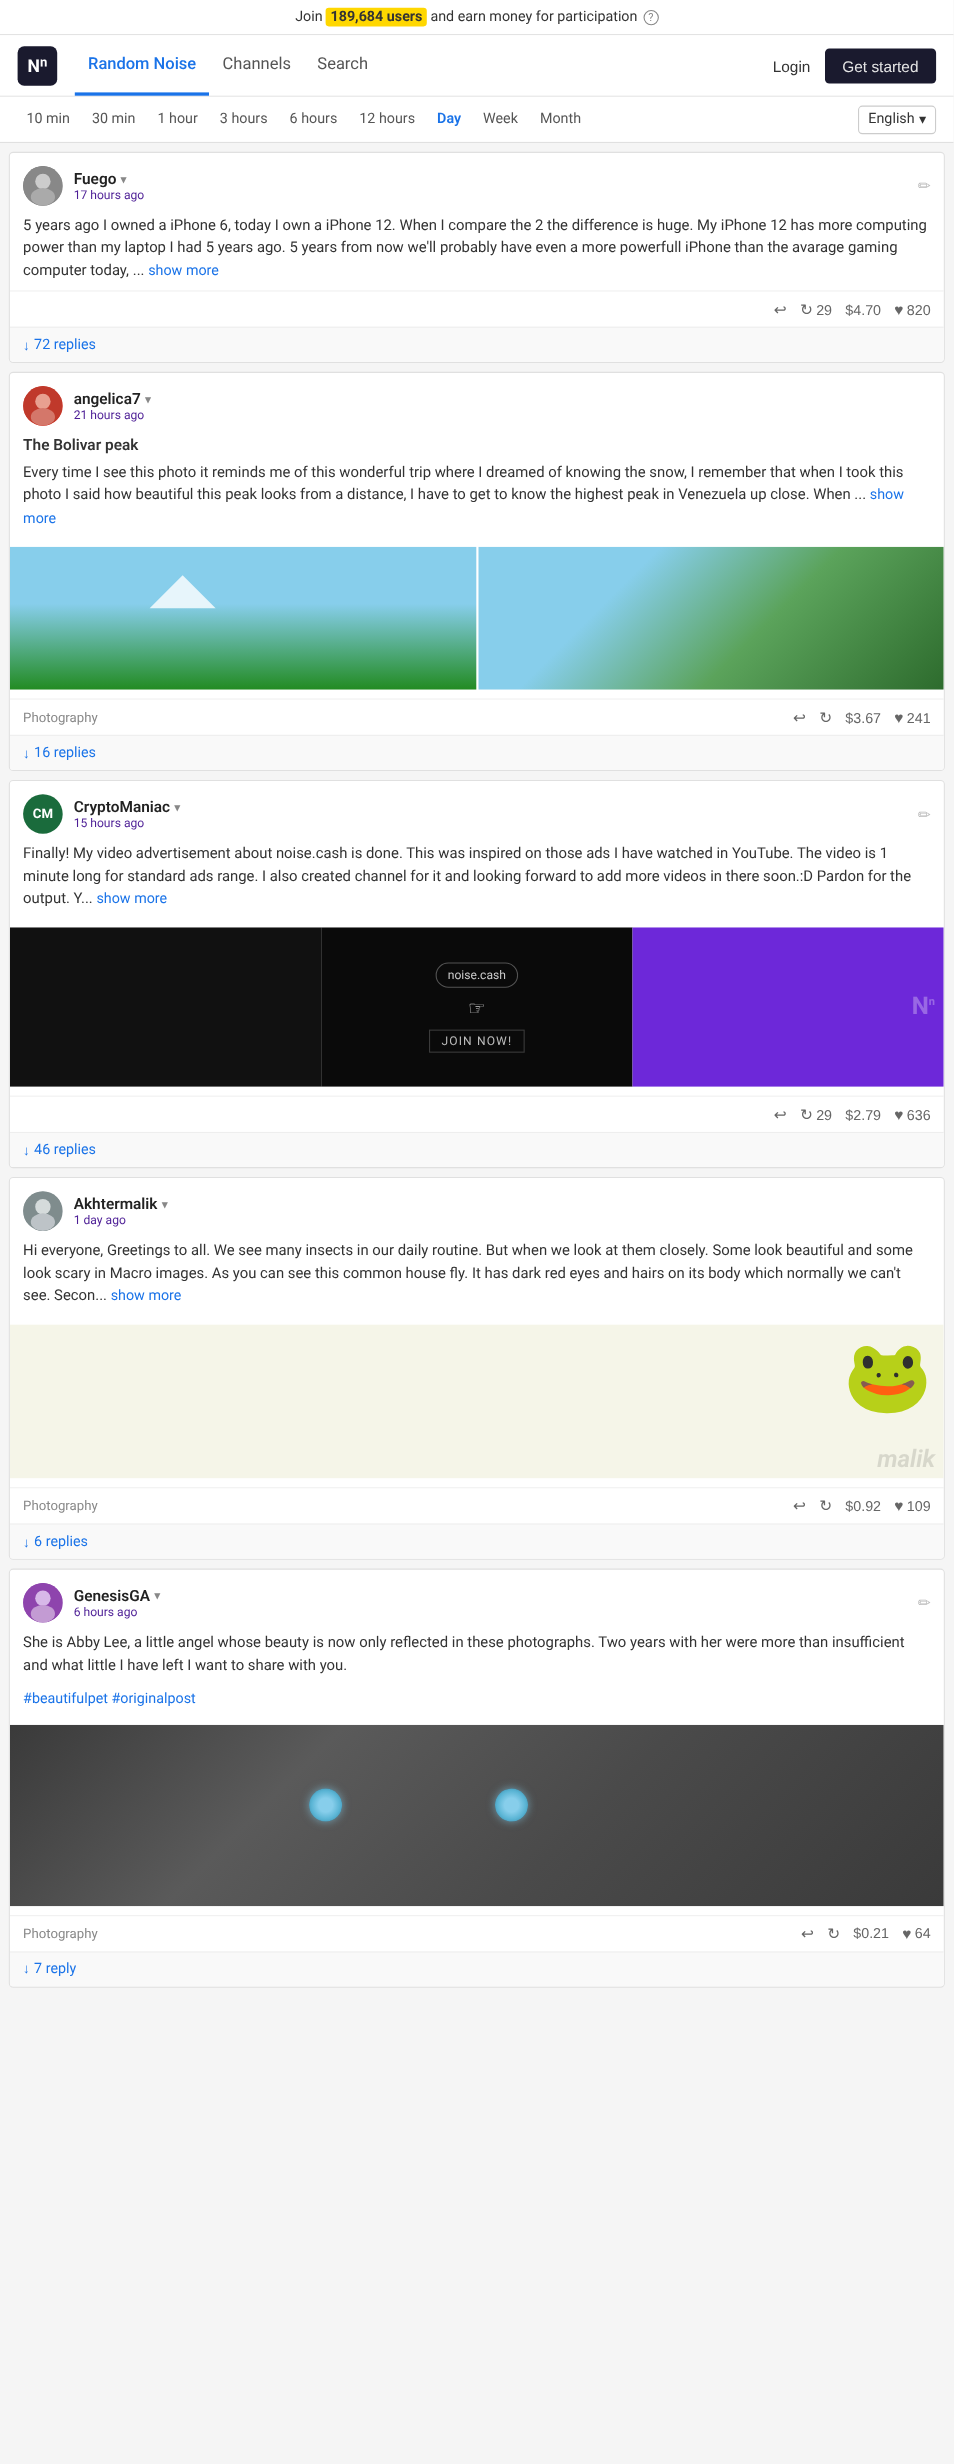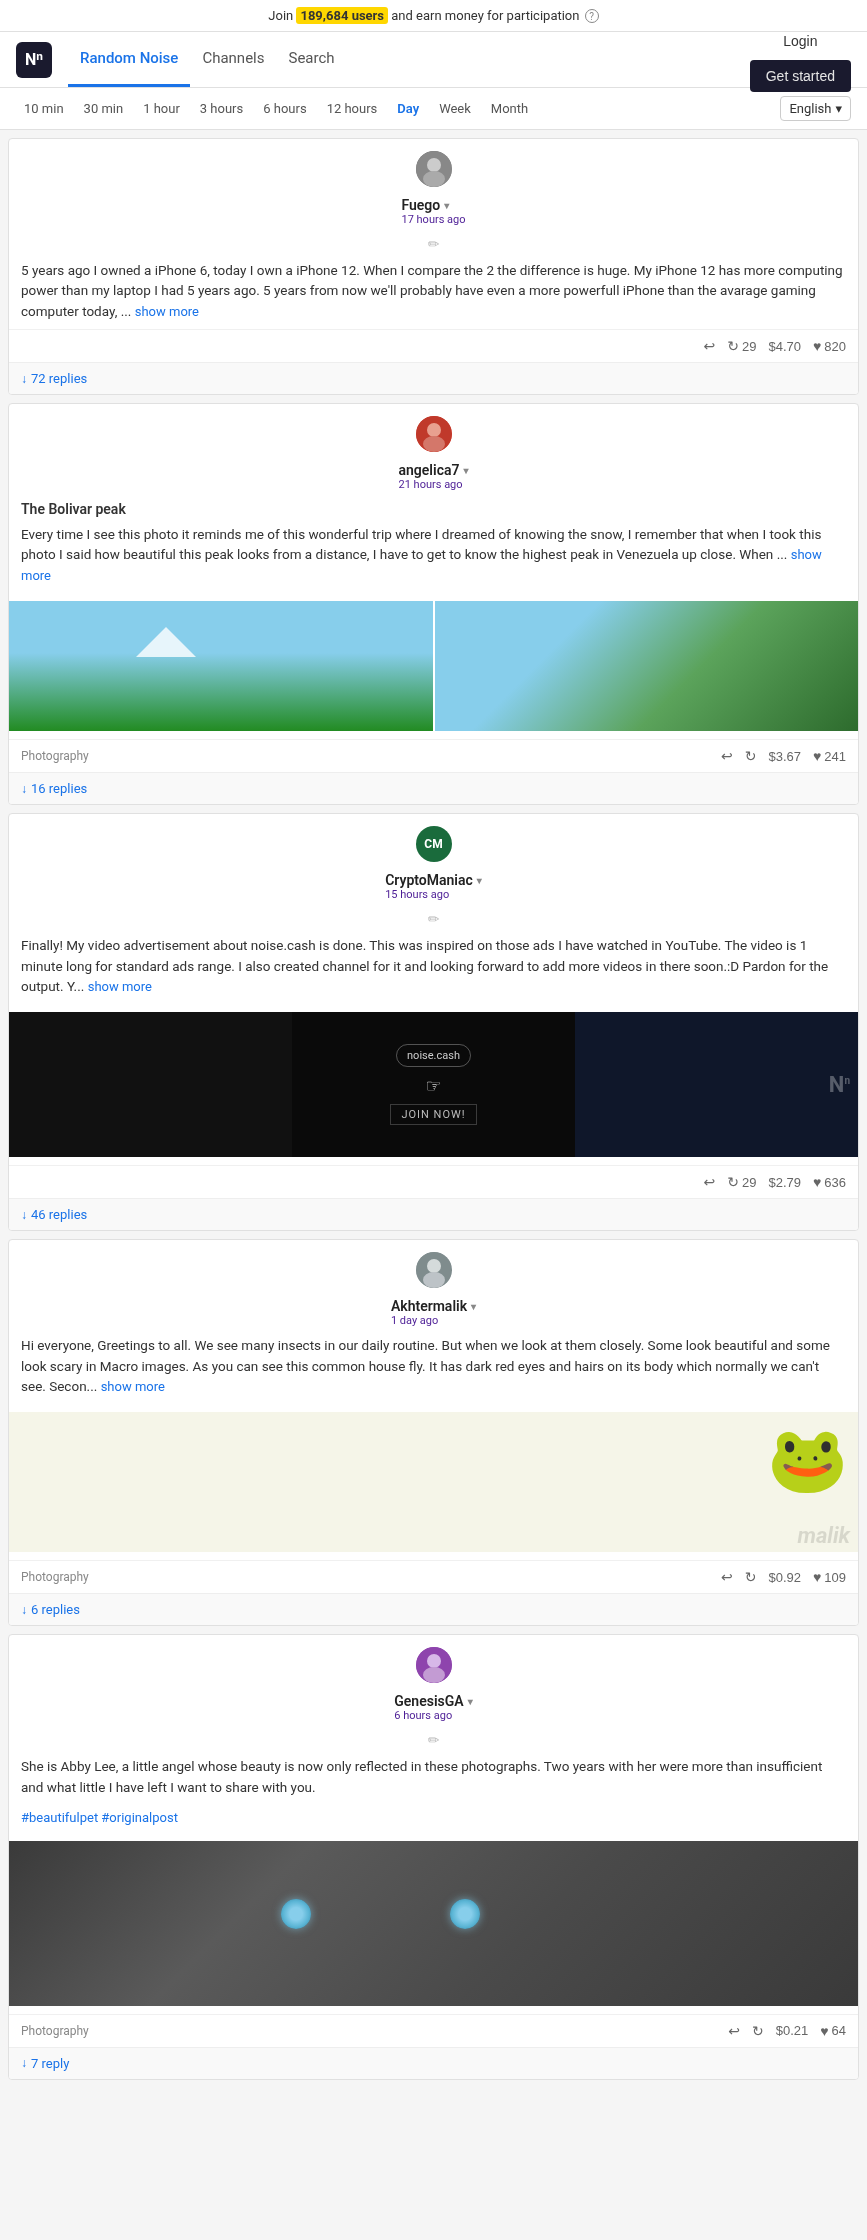--- a/index.html
+++ b/index.html
@@ -70,21 +70,20 @@
       text-decoration: none;
     }
     .navbar-tab.active {
       color: #1a73e8;
       border-bottom-color: #1a73e8;
       font-weight: 500;
     }
     .navbar-actions {
       display: flex; align-items: center; gap: 5px;
       margin-left: 12px;
-      flex-direction: column;
     }
     .btn-login {
       background: transparent;
       border: none;
       font-size: 14px;
       color: #333;
       cursor: pointer;
       padding: 6px 8px;
     }
     .btn-get-started {
@@ -141,21 +140,20 @@
       border: 1px solid #e0e0e0;
       border-radius: 4px;
       margin: 0 8px 8px 8px;
       overflow: hidden;
     }
     .post-header {
       display: flex;
       align-items: center;
       padding: 12px 12px 8px 12px;
       gap: 10px;
-      flex-direction: column;
     }
     .avatar {
       width: 36px; height: 36px;
       border-radius: 50%;
       background: #ccc;
       flex-shrink: 0;
       overflow: hidden;
       display: flex; align-items: center; justify-content: center;
       font-size: 14px;
       font-weight: bold;
@@ -277,21 +275,21 @@
     }
     .ad-panel-left {
       background: #111;
     }
     .ad-panel-center {
       background: #0a0a0a;
       display: flex; flex-direction: column; align-items: center; justify-content: center;
       gap: 8px;
     }
     .ad-panel-right {
-      background: #0f172a;
+      background: #6d28d9;
       display: flex; align-items: center; justify-content: flex-end;
       padding: 8px;
     }
     .noise-cash-pill {
       border: 1px solid rgba(255,255,255,0.3);
       border-radius: 20px;
       padding: 4px 10px;
       color: #ccc;
       font-size: 11px;
     }

